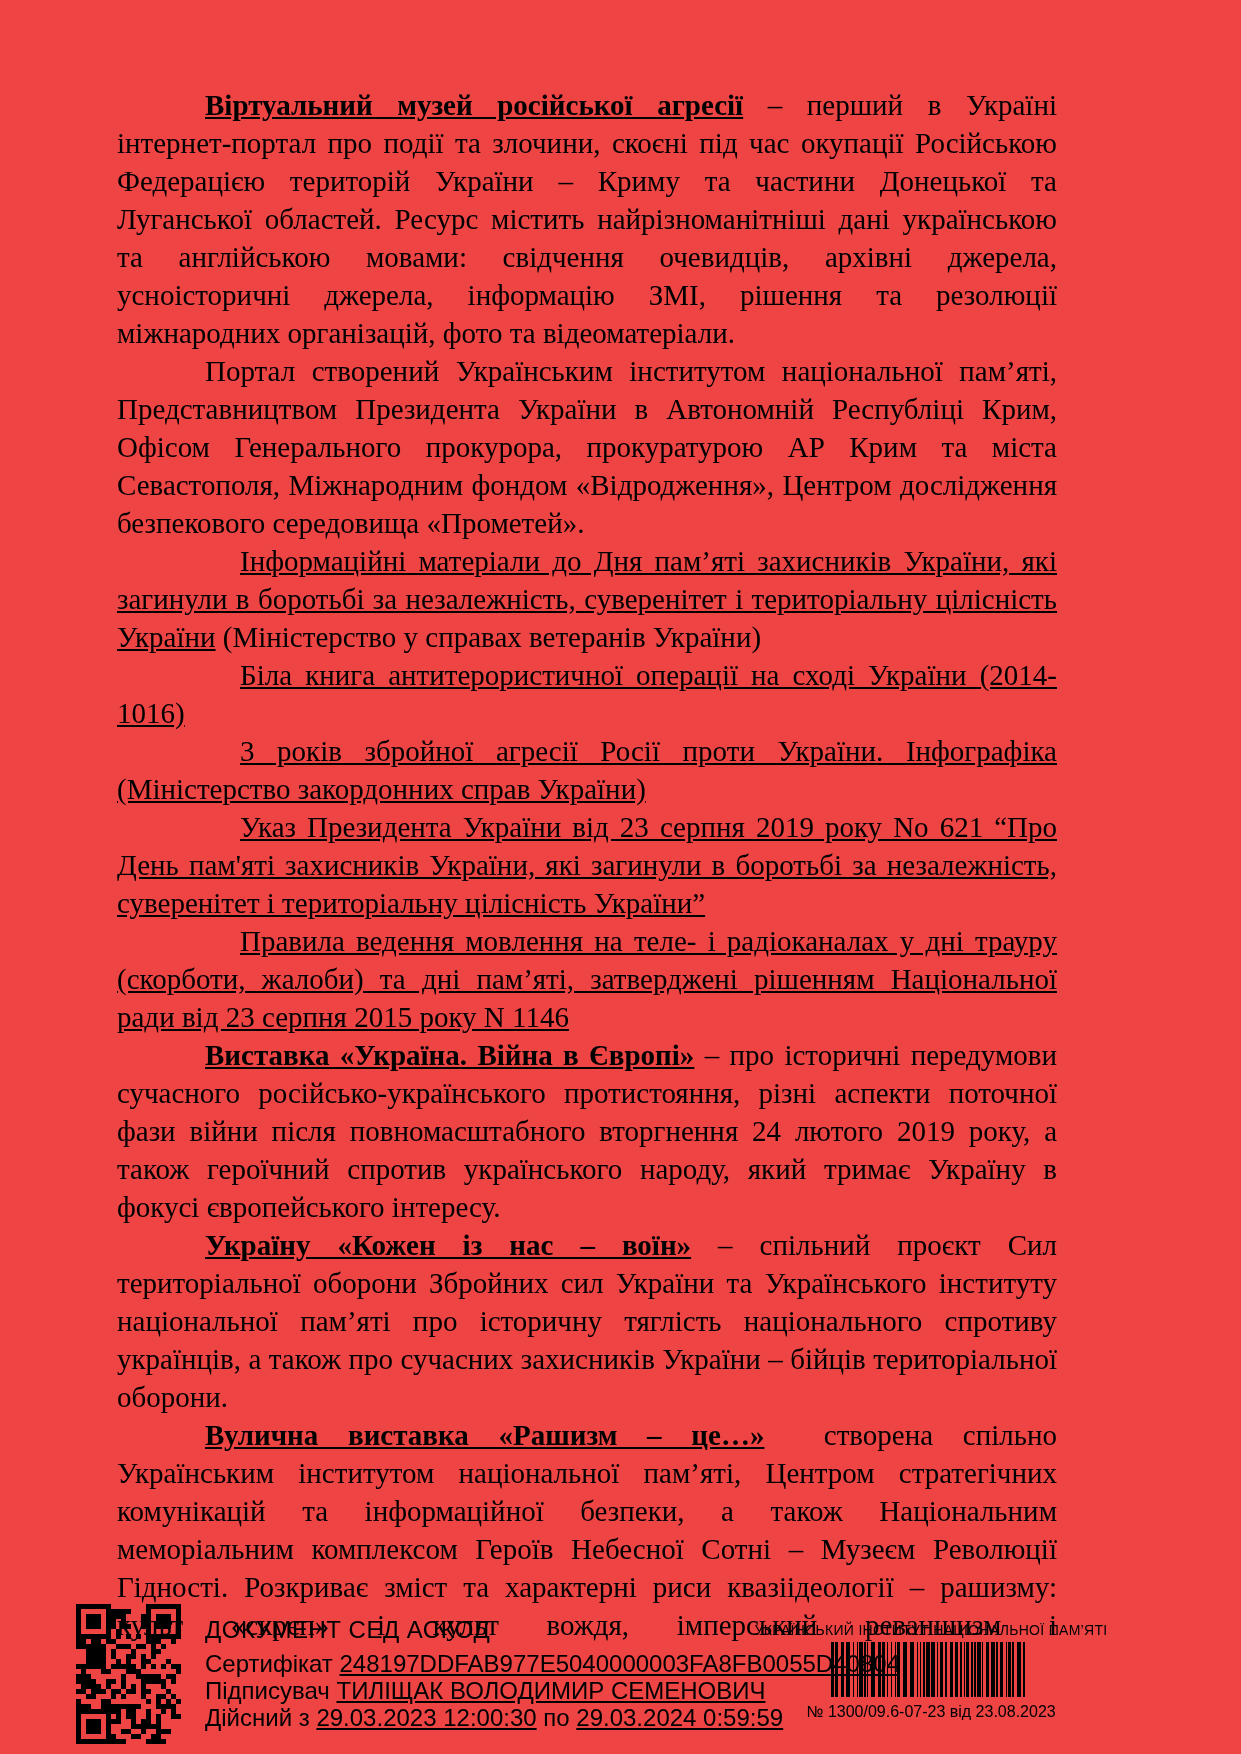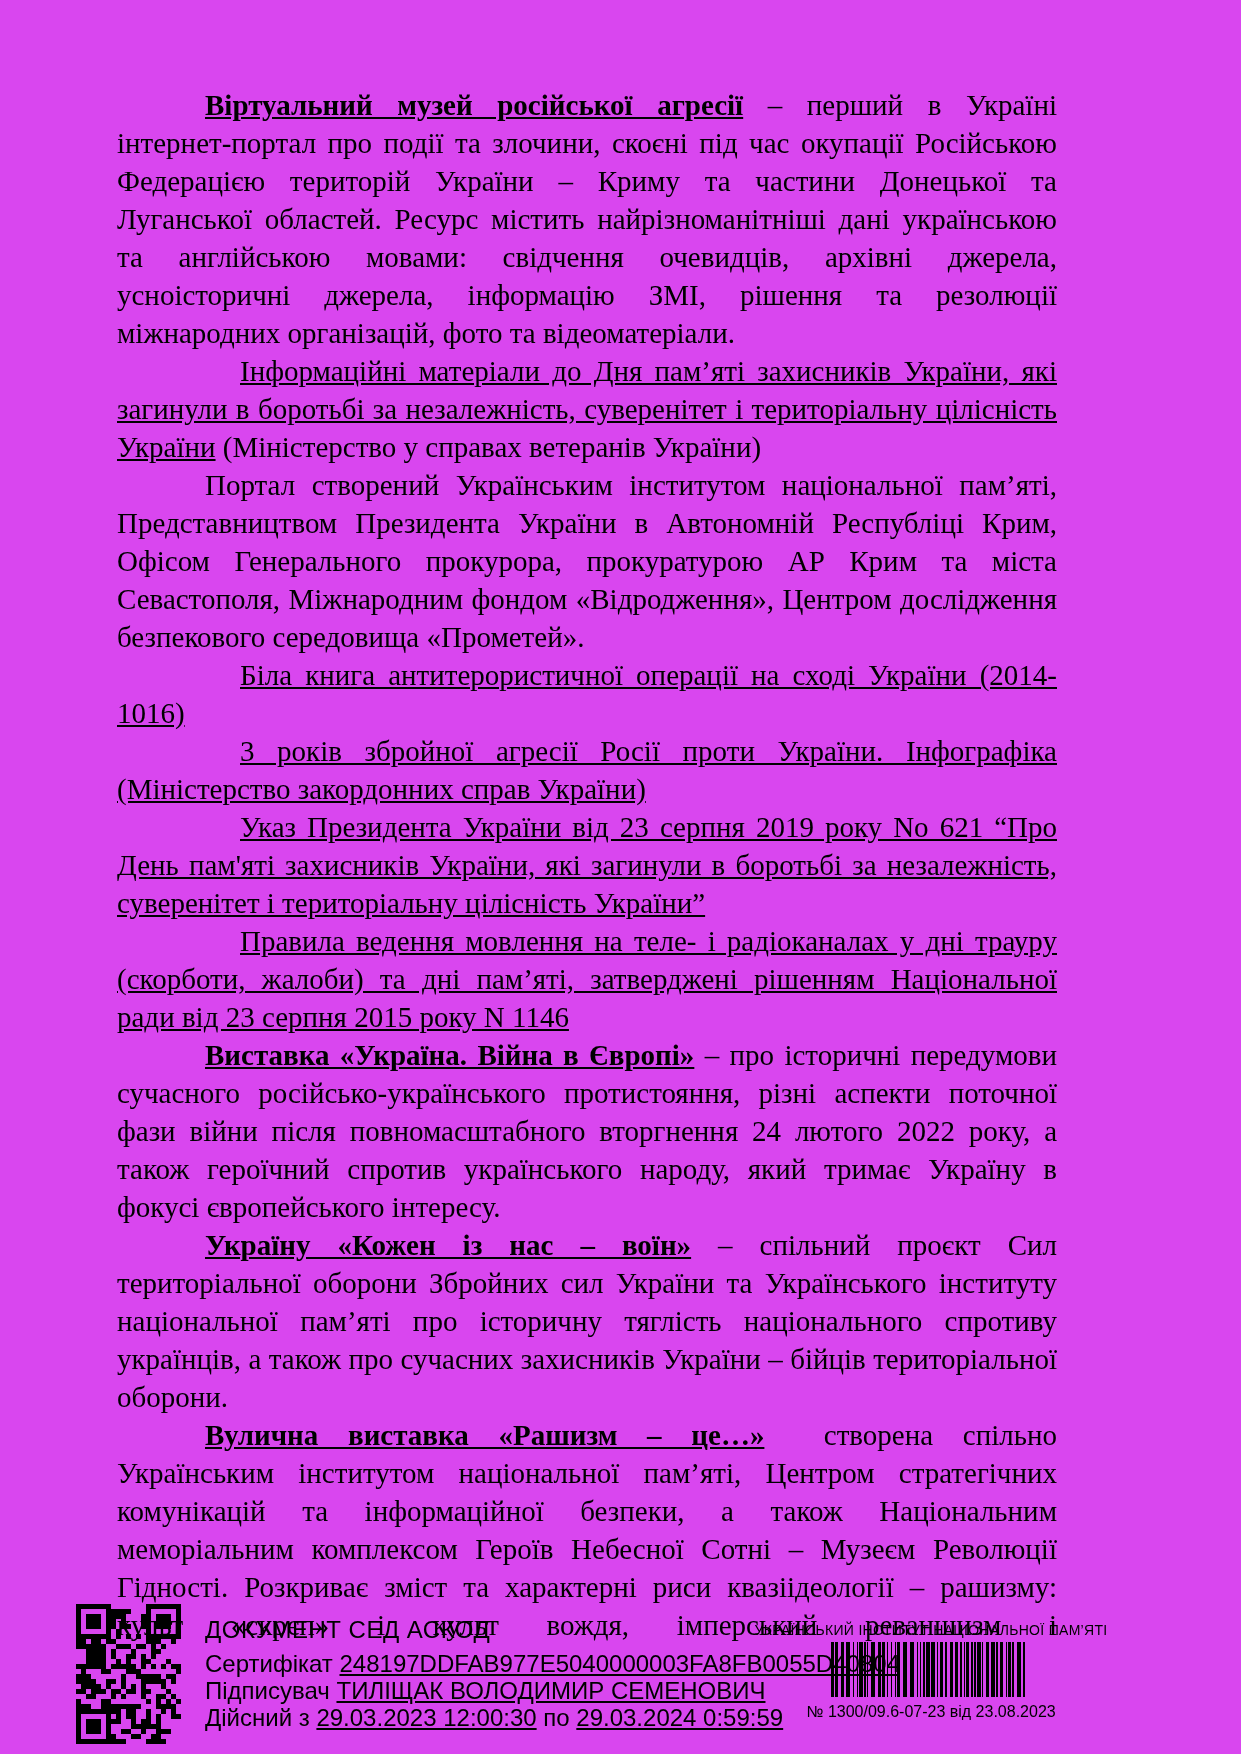--- a/index.html
+++ b/index.html
@@ -1,19 +1,19 @@
 <!DOCTYPE html>
 <html><head>
 <meta charset="utf-8">
 <style>
   html,body{margin:0;padding:0;background:#e8e8e8;}
   .page{
     position:relative;
     width:1241px;height:1754px;
-    background:#d946ef;
+    background:#ef4444;
     margin:0 auto;
     overflow:hidden;
     color:#000;
   }
   .content{
     position:absolute;
     left:117px;top:86px;width:940px;
     font-family:"Liberation Serif","DejaVu Serif",serif;
     font-size:29px;
     line-height:38px;
@@ -48,33 +48,33 @@
 </style>
 </head>
 <body>
 
 <div class="page">
 
   <div class="content">
 
     <p class="para"><strong class="bh">Віртуальний музей російської агресії</strong><span> – перший в Україні інтернет-портал про події та злочини, скоєні під час окупації Російською Федерацією територій України – Криму та частини Донецької та Луганської областей. Ресурс містить найрізноманітніші дані українською та англійською мовами: свідчення очевидців, архівні джерела, усноісторичні джерела, інформацію ЗМІ, рішення та резолюції міжнародних організацій, фото та відеоматеріали.</span></p>
 
+    <p class="para"><span>Портал створений Українським інститутом національної пам’яті, Представництвом Президента України в Автономній Республіці Крим, Офісом Генерального прокурора, прокуратурою АР Крим та міста Севастополя, Міжнародним фондом «Відродження», Центром дослідження безпекового середовища «Прометей».</span></p>
+
     <p class="para linkp"><a class="doclink">Інформаційні матеріали до Дня пам’яті захисників України, які загинули в боротьбі за незалежність, суверенітет і територіальну цілісність України</a><span> (Міністерство у справах ветеранів України)</span></p>
 
-    <p class="para"><span>Портал створений Українським інститутом національної пам’яті, Представництвом Президента України в Автономній Республіці Крим, Офісом Генерального прокурора, прокуратурою АР Крим та міста Севастополя, Міжнародним фондом «Відродження», Центром дослідження безпекового середовища «Прометей».</span></p>
-
     <p class="para linkp"><a class="doclink">Біла книга антитерористичної операції на сході України (2014-1016)</a></p>
 
     <p class="para linkp"><a class="doclink">3 років збройної агресії Росії проти України. Інфографіка (Міністерство закордонних справ України)</a></p>
 
     <p class="para linkp"><a class="doclink">Указ Президента України від 23 серпня 2019 року No 621 “Про День пам'яті захисників України, які загинули в боротьбі за незалежність, суверенітет і територіальну цілісність України”</a></p>
 
     <p class="para linkp"><a class="doclink">Правила ведення мовлення на теле- і радіоканалах у дні трауру (скорботи, жалоби) та дні пам’яті, затверджені рішенням Національної ради від 23 серпня 2015 року N 1146</a></p>
 
-    <p class="para"><strong class="bh">Виставка «Україна. Війна в Європі»</strong><span> – про історичні передумови сучасного російсько-українського протистояння, різні аспекти поточної фази війни після повномасштабного вторгнення 24 лютого 2022 року, а також героїчний спротив українського народу, який тримає Україну в фокусі європейського інтересу.</span></p>
+    <p class="para"><strong class="bh">Виставка «Україна. Війна в Європі»</strong><span> – про історичні передумови сучасного російсько-українського протистояння, різні аспекти поточної фази війни після повномасштабного вторгнення 24 лютого 2019 року, а також героїчний спротив українського народу, який тримає Україну в фокусі європейського інтересу.</span></p>
 
     <p class="para"><strong class="bh">Україну «Кожен із нас – воїн»</strong><span> – спільний проєкт Сил територіальної оборони Збройних сил України та Українського інституту національної пам’яті про історичну тяглість національного спротиву українців, а також про сучасних захисників України – бійців територіальної оборони.</span></p>
 
     <p class="para cont"><strong class="bh">Вулична виставка «Рашизм – це…»</strong><span>&nbsp; створена спільно Українським інститутом національної пам’яті, Центром стратегічних комунікацій та інформаційної безпеки, а також Національним меморіальним комплексом Героїв Небесної Сотні – Музеєм Революції Гідності. Розкриває зміст та характерні риси квазіідеології – рашизму: культ «скрєп» і культ вождя, імперський реваншизм і</span></p>
 
   </div>
 
   <div class="footer">
 
     <svg class="qr" id="qr" width="106" height="140">

